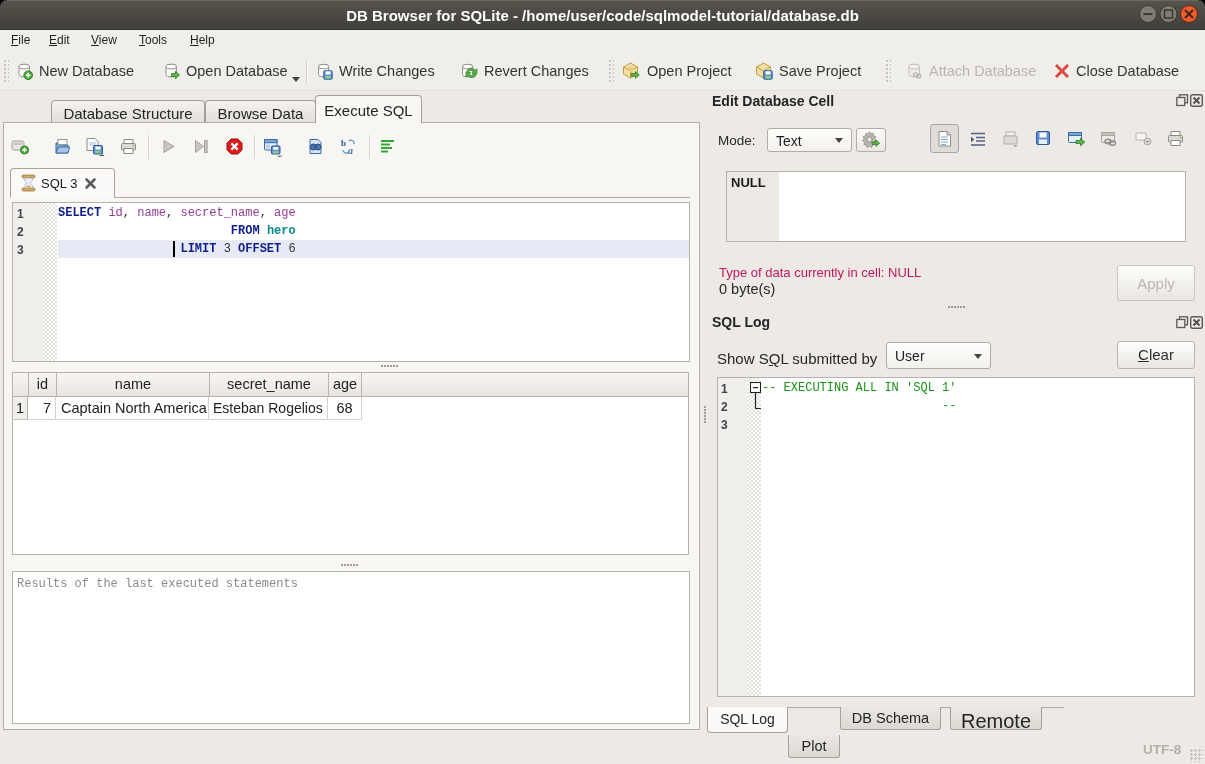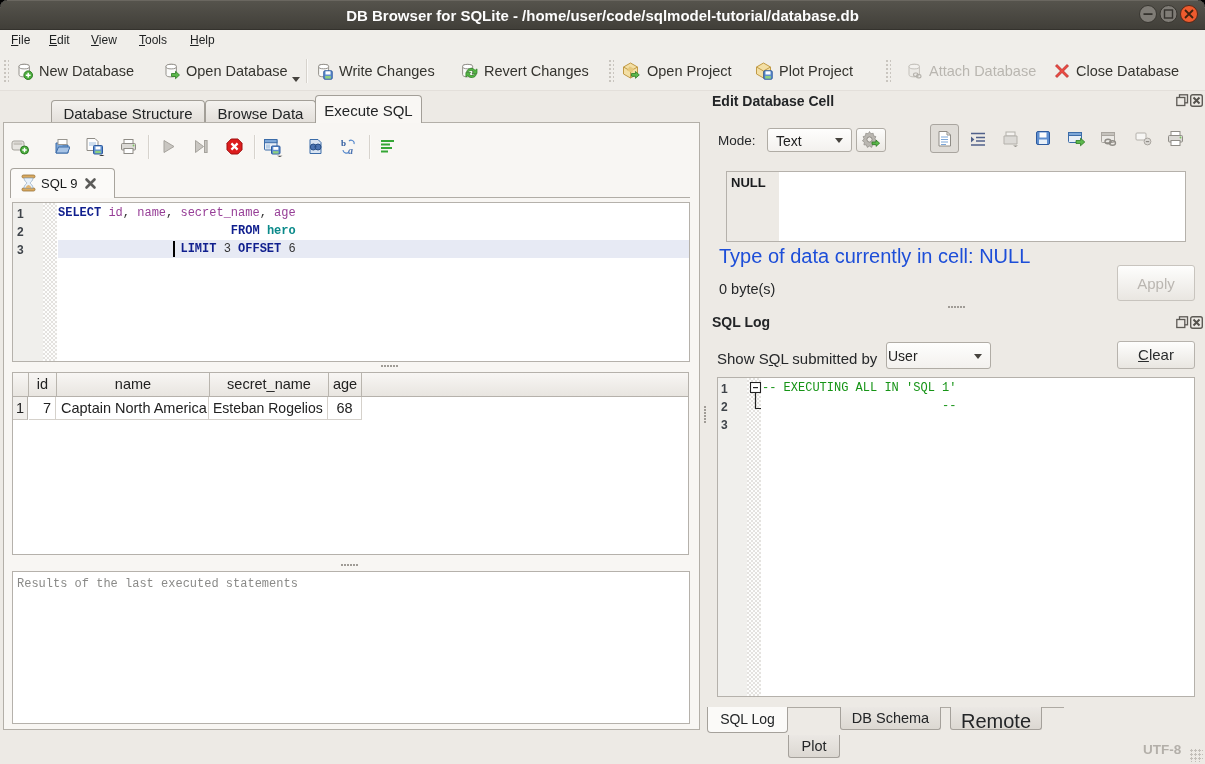--- a/index.html
+++ b/index.html
@@ -132,21 +132,21 @@
         <span class="lbl">Open Project</span>
       </div>
     <div class="tbtn" style="left:755px;">
         <svg width="18" height="18" viewBox="0 0 18 18">
           <path d="M8.5 1l7 4v7l-7 4-7-4V5z" fill="#f3dfa5" stroke="#c19a45"></path>
           <path d="M1.5 5l7 4 7-4M8.5 9v7" fill="none" stroke="#c19a45"></path>
           <rect x="8.8" y="8.8" width="8.4" height="8.4" rx="1" fill="#5f8fd0" stroke="#2d5a9e"></rect>
           <rect x="10.5" y="9.3" width="5" height="3.2" fill="#fff"></rect>
           <rect x="10.2" y="14" width="5.6" height="2.6" fill="#8fd07f"></rect>
         </svg>
-        <span class="lbl">Plot Project</span>
+        <span class="lbl">Save Project</span>
       </div>
     <div class="tgrip" style="left:886px;"></div>
     <div class="tbtn dis" style="left:906px;">
         <svg width="17" height="17" viewBox="0 0 17 17">
           <path d="M3 3.6a5.2 2.3 0 0 1 10.4 0v8a5.2 2.3 0 0 1-10.4 0z" fill="#eceae6" stroke="#c4c1bb"></path>
           <ellipse cx="8.2" cy="3.6" rx="5.2" ry="2.3" fill="#f3f1ee" stroke="#c4c1bb"></ellipse>
           <rect x="7.5" y="10" width="4.5" height="3.4" rx="1.7" fill="none" stroke="#b4b1ab" stroke-width="1.2"></rect>
           <rect x="10.5" y="11.5" width="4.5" height="3.4" rx="1.7" fill="none" stroke="#b4b1ab" stroke-width="1.2"></rect>
         </svg>
         <span class="lbl">Attach Database</span>
@@ -238,21 +238,21 @@
   </div>
 
   <div class="abs" style="left:10px;top:168px;width:105px;height:30px;background:#fbfaf8;border:1px solid #a8a49d;border-bottom:none;border-radius:4px 4px 0 0;box-sizing:border-box;z-index:3;"></div>
   <div class="abs" style="left:114px;top:197px;width:576px;height:1px;background:#b1ada6;"></div>
   <svg class="abs" style="left:20px;top:174px;z-index:4;" width="17" height="18" viewBox="0 0 17 18">
       <rect x="2" y="1" width="13" height="3" rx="1.4" fill="#d9a95e" stroke="#9a733a" stroke-width="0.8"></rect>
       <rect x="2" y="14" width="13" height="3" rx="1.4" fill="#d9a95e" stroke="#9a733a" stroke-width="0.8"></rect>
       <path d="M4 4h9c0 3-2.5 4-3 5 .5 1 3 2 3 5H4c0-3 2.5-4 3-5-.5-1-3-2-3-5z" fill="#e8f1fa" stroke="#9ab0c4" stroke-width="0.8"></path>
       <path d="M5.5 14h6c-.5-2-2.4-3-3-3-.6 0-2.5 1-3 3z" fill="#dfb471"></path>
     </svg>
-  <div class="abs" style="left:41px;top:176px;font-size:13px;color:#17191a;z-index:4;">SQL 9</div>
+  <div class="abs" style="left:41px;top:176px;font-size:13px;color:#17191a;z-index:4;">SQL 3</div>
   <svg class="abs" style="left:84px;top:177px;z-index:4;" width="13" height="13" viewBox="0 0 13 13">
       <path d="M2.5 2.5l8 8M10.5 2.5l-8 8" stroke="#5c5c5a" stroke-width="2.6" stroke-linecap="round"></path>
     </svg>
 
   <div class="frame" style="left:12px;top:202px;width:678px;height:160px;"></div>
   <div class="gutter" style="left:13px;top:203px;width:30px;height:158px;"></div>
   <div class="hatch" style="left:43px;top:203px;width:14px;height:158px;"></div>
   <div class="abs" style="left:58px;top:240px;width:631px;height:18px;background:#e7eaf4;"></div>
   <div class="lnum" style="left:17px;top:205px;line-height:18px;">1<br>2<br>3</div>
   <div class="code" style="left:58px;top:204px;"><span class="kw">SELECT</span> <span class="ident">id</span>, <span class="ident">name</span>, <span class="ident">secret_name</span>, <span class="ident">age</span>
@@ -349,37 +349,37 @@
         <rect x="1.5" y="5.5" width="14" height="6.5" rx="1" fill="#dcdad6" stroke="#8f8c86"></rect>
         <rect x="4" y="10.5" width="9" height="5" fill="#fff" stroke="#8f8c86"></rect>
         <circle cx="13.5" cy="7.5" r="0.9" fill="#7ac35e"></circle>
       </svg>
   </div>
 
   <div class="frame" style="left:726px;top:171px;width:460px;height:71px;"></div>
   <div class="abs" style="left:727px;top:172px;width:52px;height:69px;background:#edeae5;"></div>
   <div class="abs" style="left:731px;top:175px;font-size:13px;font-weight:bold;color:#1a1c1e;">NULL</div>
 
-  <div class="abs" style="left:719px;top:245px;font-size:20px;color:#1d4ed8;">Type of data currently in cell: NULL</div>
+  <div class="abs" style="left:719px;top:265px;font-size:13px;color:#be185d;">Type of data currently in cell: NULL</div>
   <div class="abs" style="left:719px;top:281px;font-size:14.5px;color:#26282a;">0 byte(s)</div>
   <div class="btn dis" style="left:1117px;top:265px;width:78px;height:36px;padding-top:9px;">Apply</div>
 
   <div class="dots-h" style="left:948px;top:306px;"></div>
 
   <div class="dockhead" style="left:712px;top:314px;">SQL Log</div>
   <svg class="abs" style="left:1176px;top:316px;" width="27" height="13" viewBox="0 0 27 13">
       <rect x="3.5" y="0.8" width="8" height="8" fill="none" stroke="#5d5a55" stroke-width="1.3"></rect>
       <rect x="0.8" y="3.5" width="8" height="8" fill="#edeae5" stroke="#5d5a55" stroke-width="1.3"></rect>
       <rect x="14.7" y="0.7" width="11.6" height="11.6" rx="2" fill="none" stroke="#5d5a55" stroke-width="1.4"></rect>
       <path d="M17.5 3.5l6 6M23.5 3.5l-6 6" stroke="#55524d" stroke-width="2"></path>
     </svg>
 
   <div class="abs" style="left:717px;top:350px;font-size:15px;color:#26282a;">Show S<u>Q</u>L submitted by</div>
   <div class="combo" style="left:886px;top:342px;width:105px;height:27px;">
-      <span style="position:absolute;left:1px;top:5px;">User</span>
+      <span style="position:absolute;left:8px;top:5px;">User</span>
       <span class="arr"></span>
     </div>
   <div class="btn" style="left:1117px;top:341px;width:78px;height:28px;padding-top:4px;"><u>C</u>lear</div>
 
   <div class="frame" style="left:717px;top:377px;width:478px;height:320px;"></div>
   <div class="gutter" style="left:718px;top:378px;width:29px;height:318px;background:#f0efec;"></div>
   <div class="hatch" style="left:747px;top:378px;width:14px;height:318px;"></div>
   <div class="lnum" style="left:721px;top:380px;line-height:18px;">1<br>2<br>3</div>
   <svg class="abs" style="left:750px;top:382px;" width="13" height="30" viewBox="0 0 13 30">
     <rect x="0.5" y="0.5" width="10" height="10" fill="#fff" stroke="#222" stroke-width="1.1"></rect>

